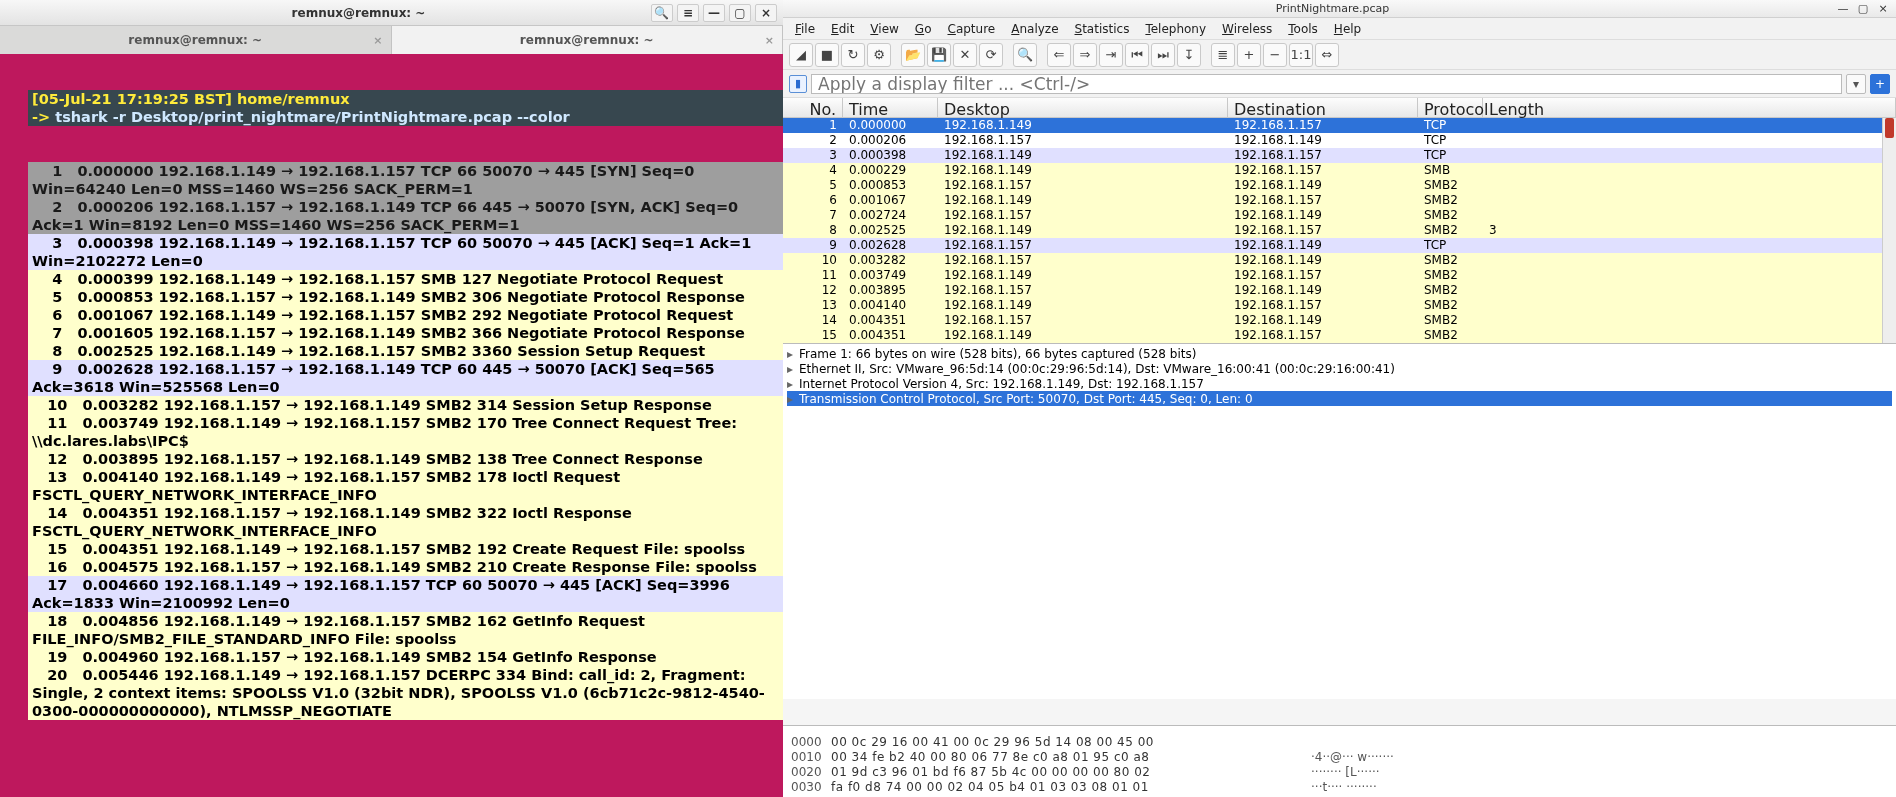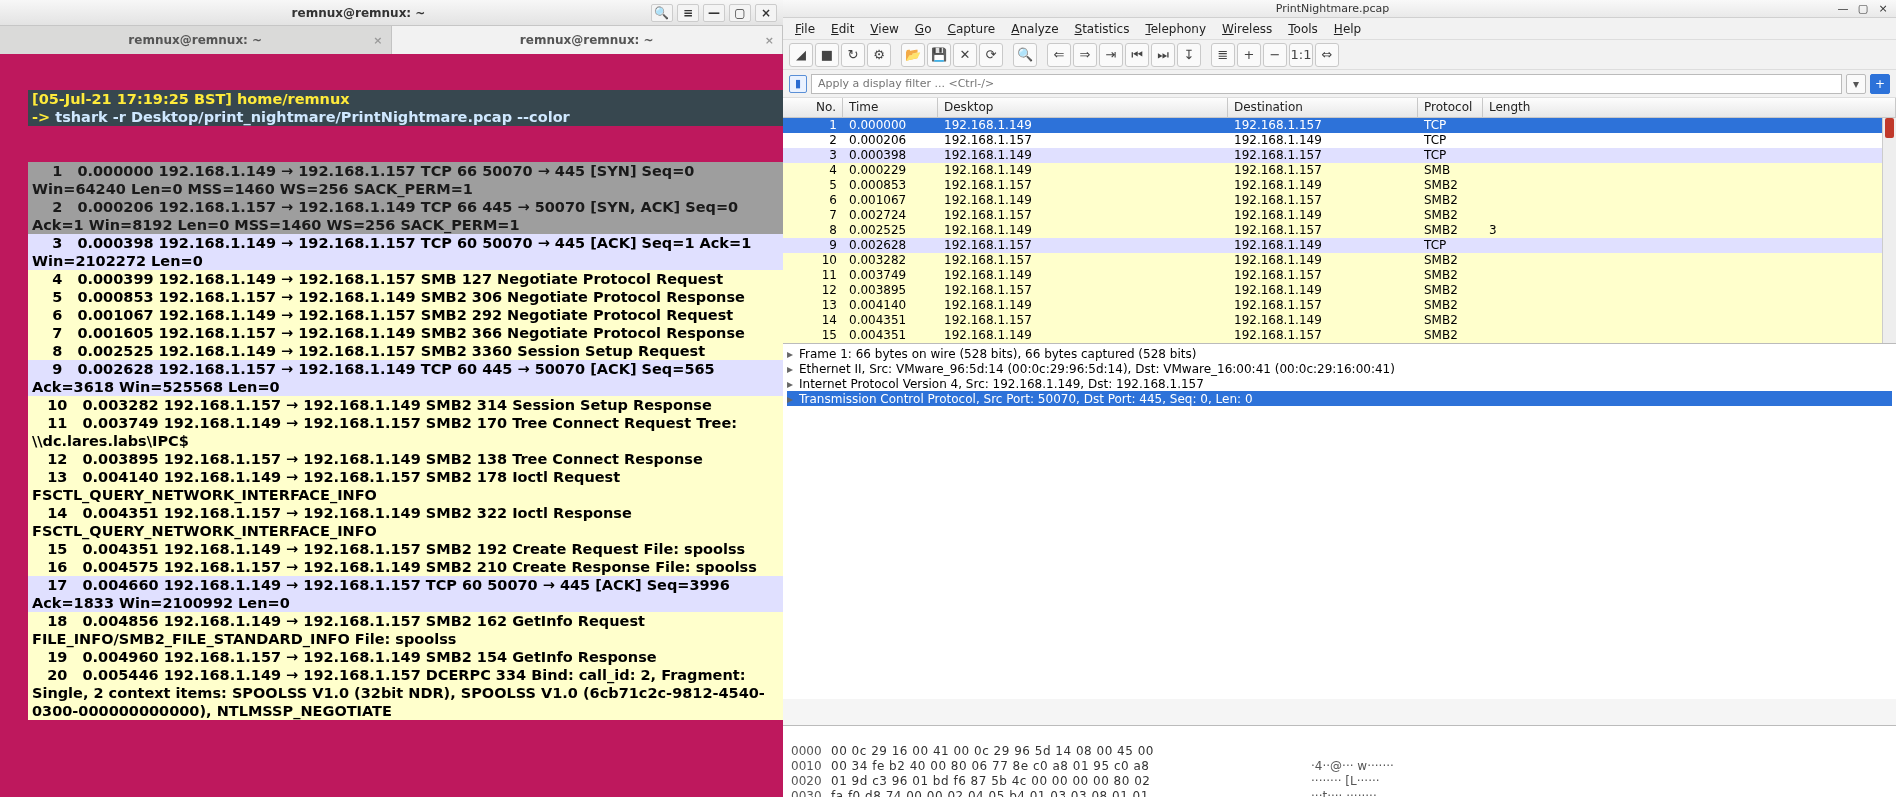--- a/index.html
+++ b/index.html
@@ -30,45 +30,45 @@
 .ws-titlebar .ctrls { display:flex; gap:6px; }
 .ws-titlebar .ctrl { width: 14px; text-align:center; cursor:default; }
 .ws-menubar { height: 22px; background: #f2f2f2; border-bottom: 1px solid #ddd; display: flex; align-items: center; gap: 4px; padding: 0 6px; font-size: 12px; color: #222; }
 .ws-menubar .menu-item { padding: 2px 6px; cursor: default; }
 .ws-menubar .menu-item u { text-decoration: underline; }
 .ws-toolbar { height: 30px; background: #f2f2f2; border-bottom: 1px solid #ddd; display: flex; align-items: center; gap: 2px; padding: 0 6px; }
 .ws-toolbar .tbtn { width: 24px; height: 24px; border: 1px solid #c9c9c9; background: #fafafa; border-radius: 3px; display:flex;align-items:center;justify-content:center;font-size:13px;color:#444;}
 .ws-toolbar .sep { width: 6px; }
 .ws-filter { height: 28px; background: #f2f2f2; border-bottom: 1px solid #ddd; display: flex; align-items: center; padding: 0 6px; gap:4px; }
 .ws-filter .bm { width:18px;height:18px;border:1px solid #5a8fd6;background:#eaf2ff;border-radius:2px;display:flex;align-items:center;justify-content:center;color:#2b6cd1;font-size:11px;}
-.ws-filter input { flex:1; height:20px; border:1px solid #bbb; padding:0 6px; font-size:11px; color:#888; background:#fff;}
+.ws-filter input { flex:1; height:20px; border:1px solid #bbb; padding:0 6px; font-size:17px; color:#888; background:#fff;}
 .ws-filter .fb { width:20px;height:20px;border:1px solid #bbb;background:#fafafa;border-radius:2px;display:flex;align-items:center;justify-content:center;font-size:12px;color:#555;}
 .ws-filter .plus { background:#2d72d9;color:#fff;border-color:#2d72d9;}
-.ws-pkt-header { height: 20px; background: linear-gradient(#fdfdfd,#e8e8e8); border-bottom:1px solid #c8c8c8; display:flex; font-size:12px; color:#222;}
+.ws-pkt-header { height: 20px; background: linear-gradient(#fdfdfd,#e8e8e8); border-bottom:1px solid #c8c8c8; display:flex; font-size:16px; color:#222;}
 .ws-pkt-header div { border-right:1px solid #c8c8c8; padding:2px 6px; }
 .col-no { width: 60px; text-align:right; }
 .col-time { width: 95px; }
 .col-src { width: 290px; }
 .col-dst { width: 190px; }
 .col-proto { width: 65px; }
 .col-len { flex:1; }
 .ws-pkts { flex: 0 0 225px; overflow:hidden; background:#fff; font-family:"DejaVu Sans Mono",monospace; font-size:12px; position:relative;}
 .pkt-row { display:flex; height:15px; line-height:15px; }
 .pkt-row div { padding: 0 6px; }
 .pkt-row.sel { background:#2d72d9; color:#fff; }
 .pkt-row.ack2 { background:#e0e0ff; color:#000; }
 .pkt-row.smb2 { background:#ffffcc; color:#000; }
 .pkt-row.plain2 { background:#fff; color:#000; }
 .ws-scroll { position:absolute; right:0; top:0; bottom:0; width:14px; background:#eee; border-left:1px solid #ccc;}
 .ws-scroll .thumb { position:absolute; left:2px; right:2px; top:0; height:20px; background:#c0392b; border-radius:2px;}
 .ws-details { border-top:1px solid #bbb; background:#fff; font-family:"DejaVu Sans Mono",monospace; font-size:12px; padding:2px 4px; flex:1; overflow:hidden;}
 .ws-details .drow { display:flex; align-items:center; height:15px; }
 .ws-details .drow .arrow { width:12px; color:#666; }
 .ws-details .drow.selected { background:#2d72d9; color:#fff; }
-.ws-hex { border-top:1px solid #bbb; background:#fff; font-family:"DejaVu Sans Mono",monospace; font-size:12px; padding:18px 8px; color:#333; height:72px; overflow:hidden;margin-top:26px;}
+.ws-hex { border-top:1px solid #bbb; background:#fff; font-family:"DejaVu Sans Mono",monospace; font-size:12px; padding:9px 8px; color:#333; height:72px; overflow:hidden;margin-top:26px;}
 .hex-row { display:flex; height:15px; }
 .hex-off { width:40px; color:#555; }
 .hex-bytes { width:480px; letter-spacing:0.5px; }
 .hex-ascii-col { flex:1; color:#555; }
 </style>
 </head>
 <body>
 
 <div class="left-pane">
   <div class="term-titlebar">

